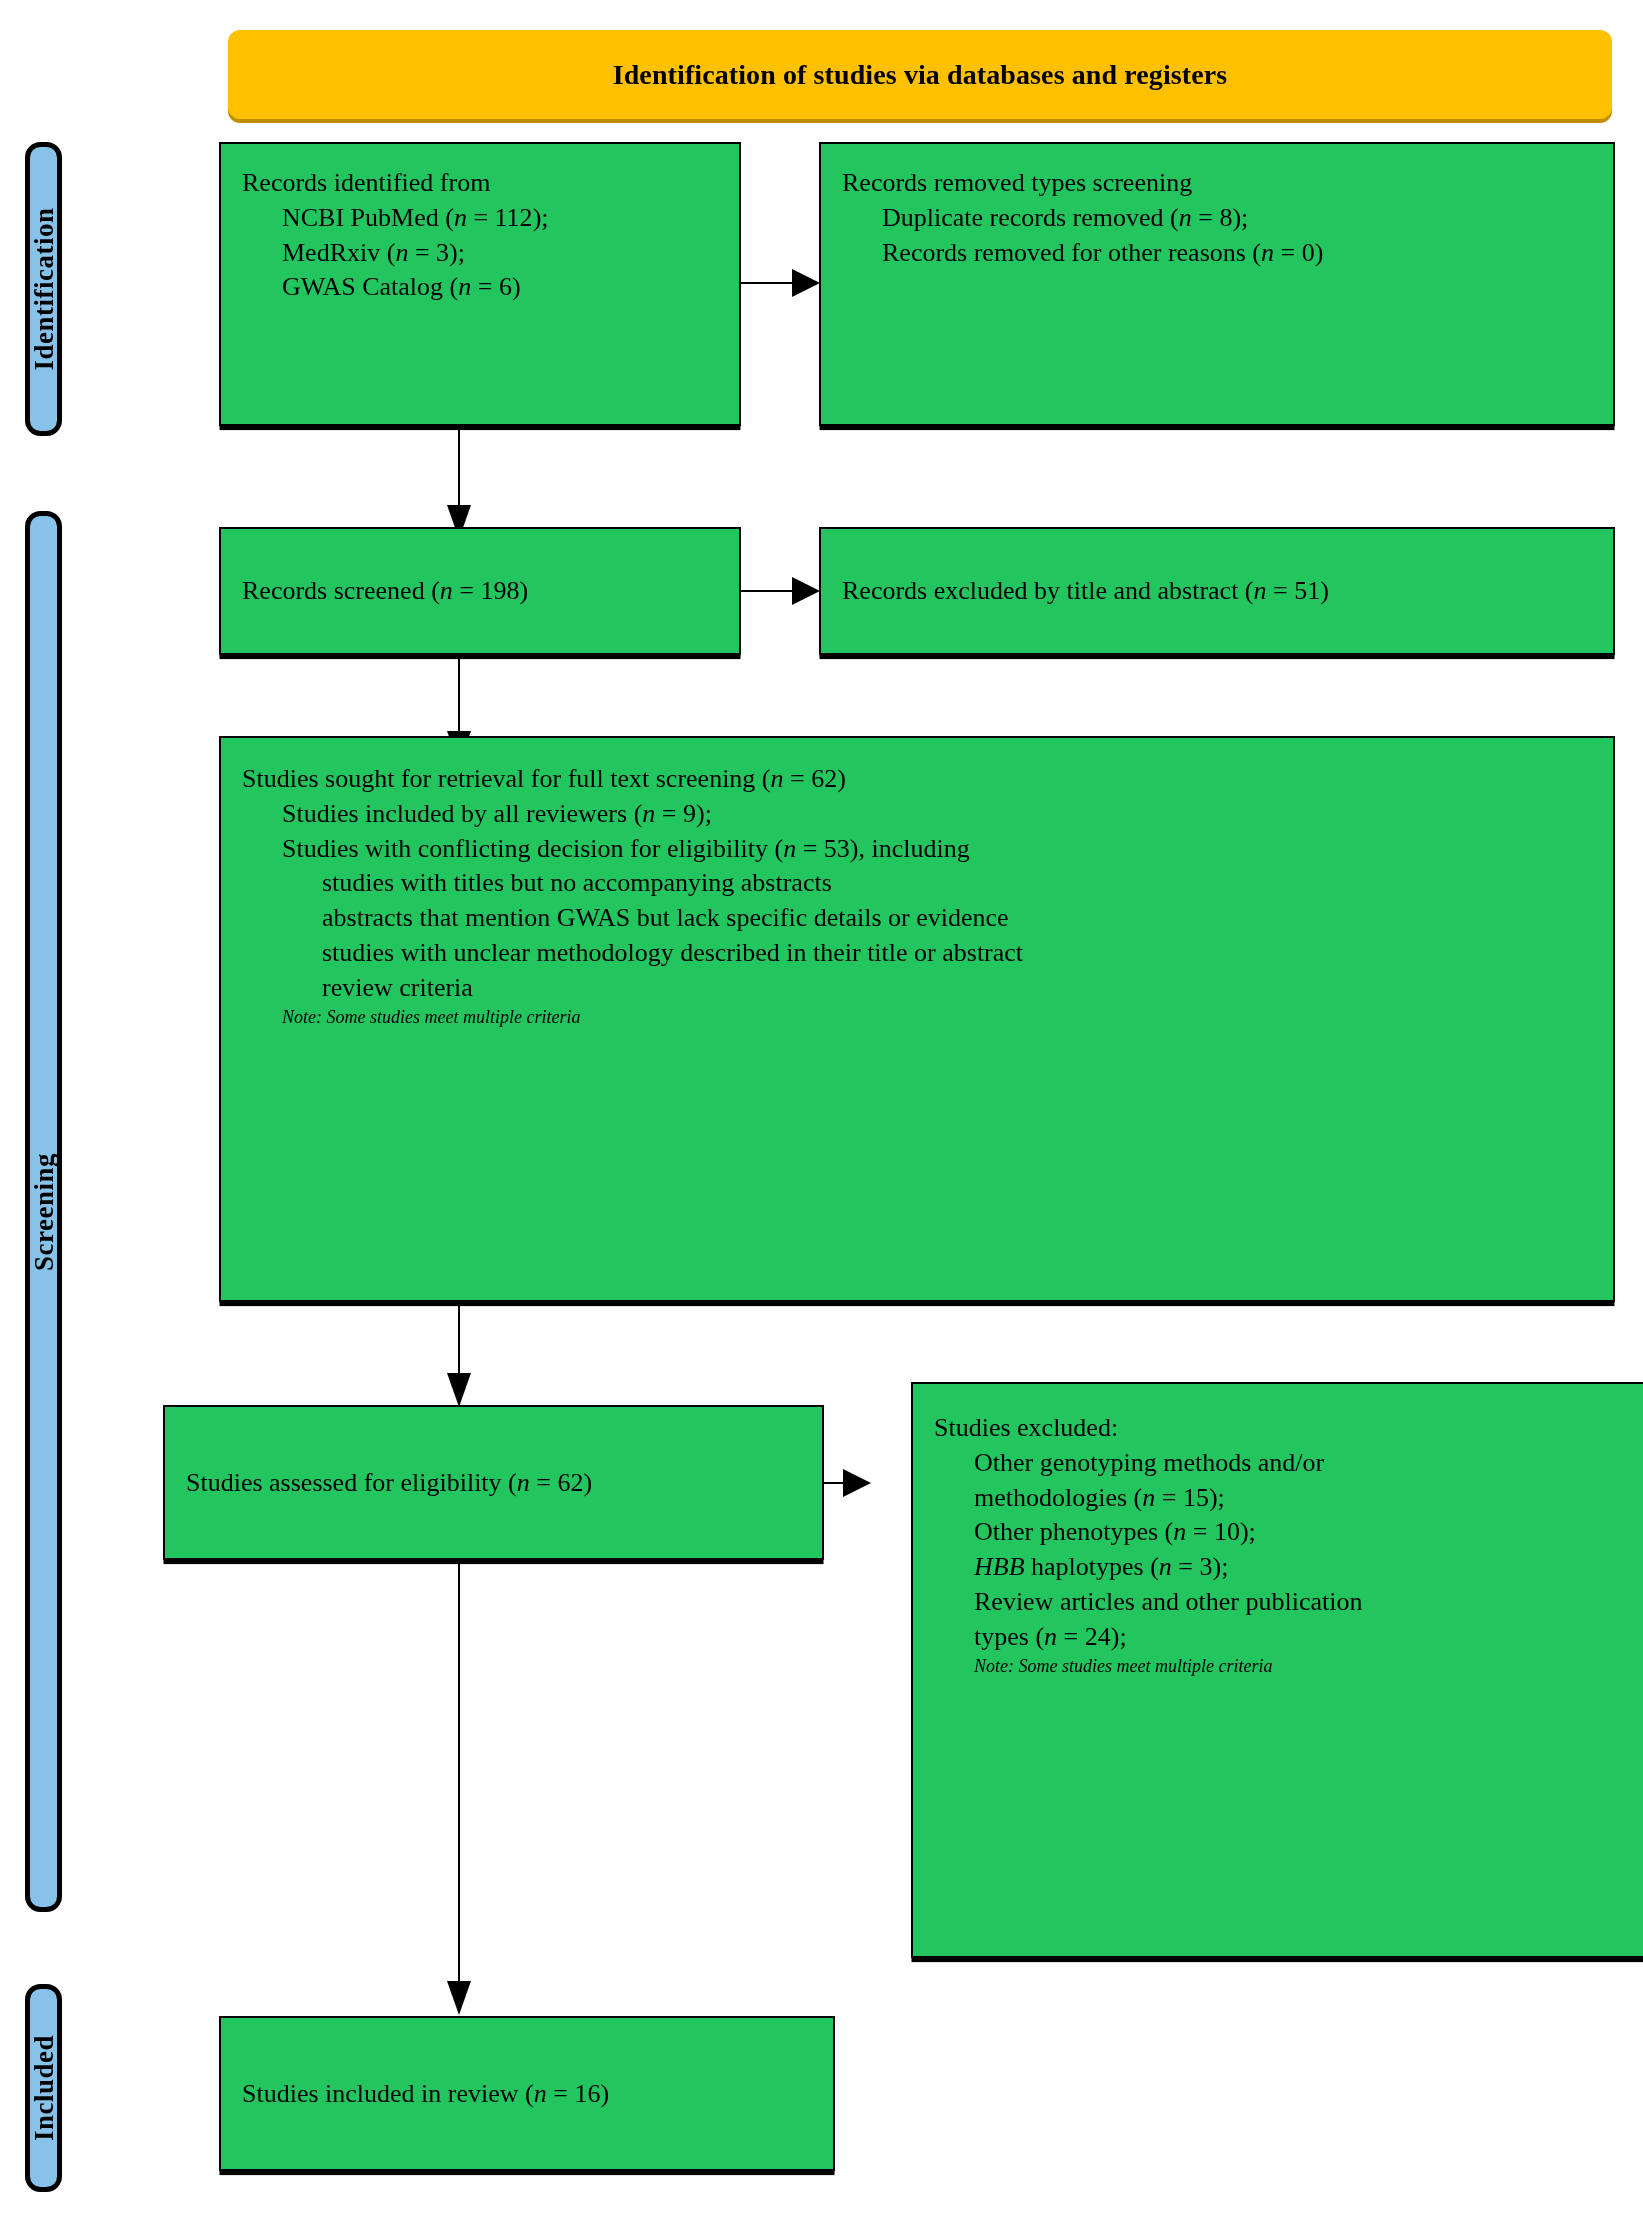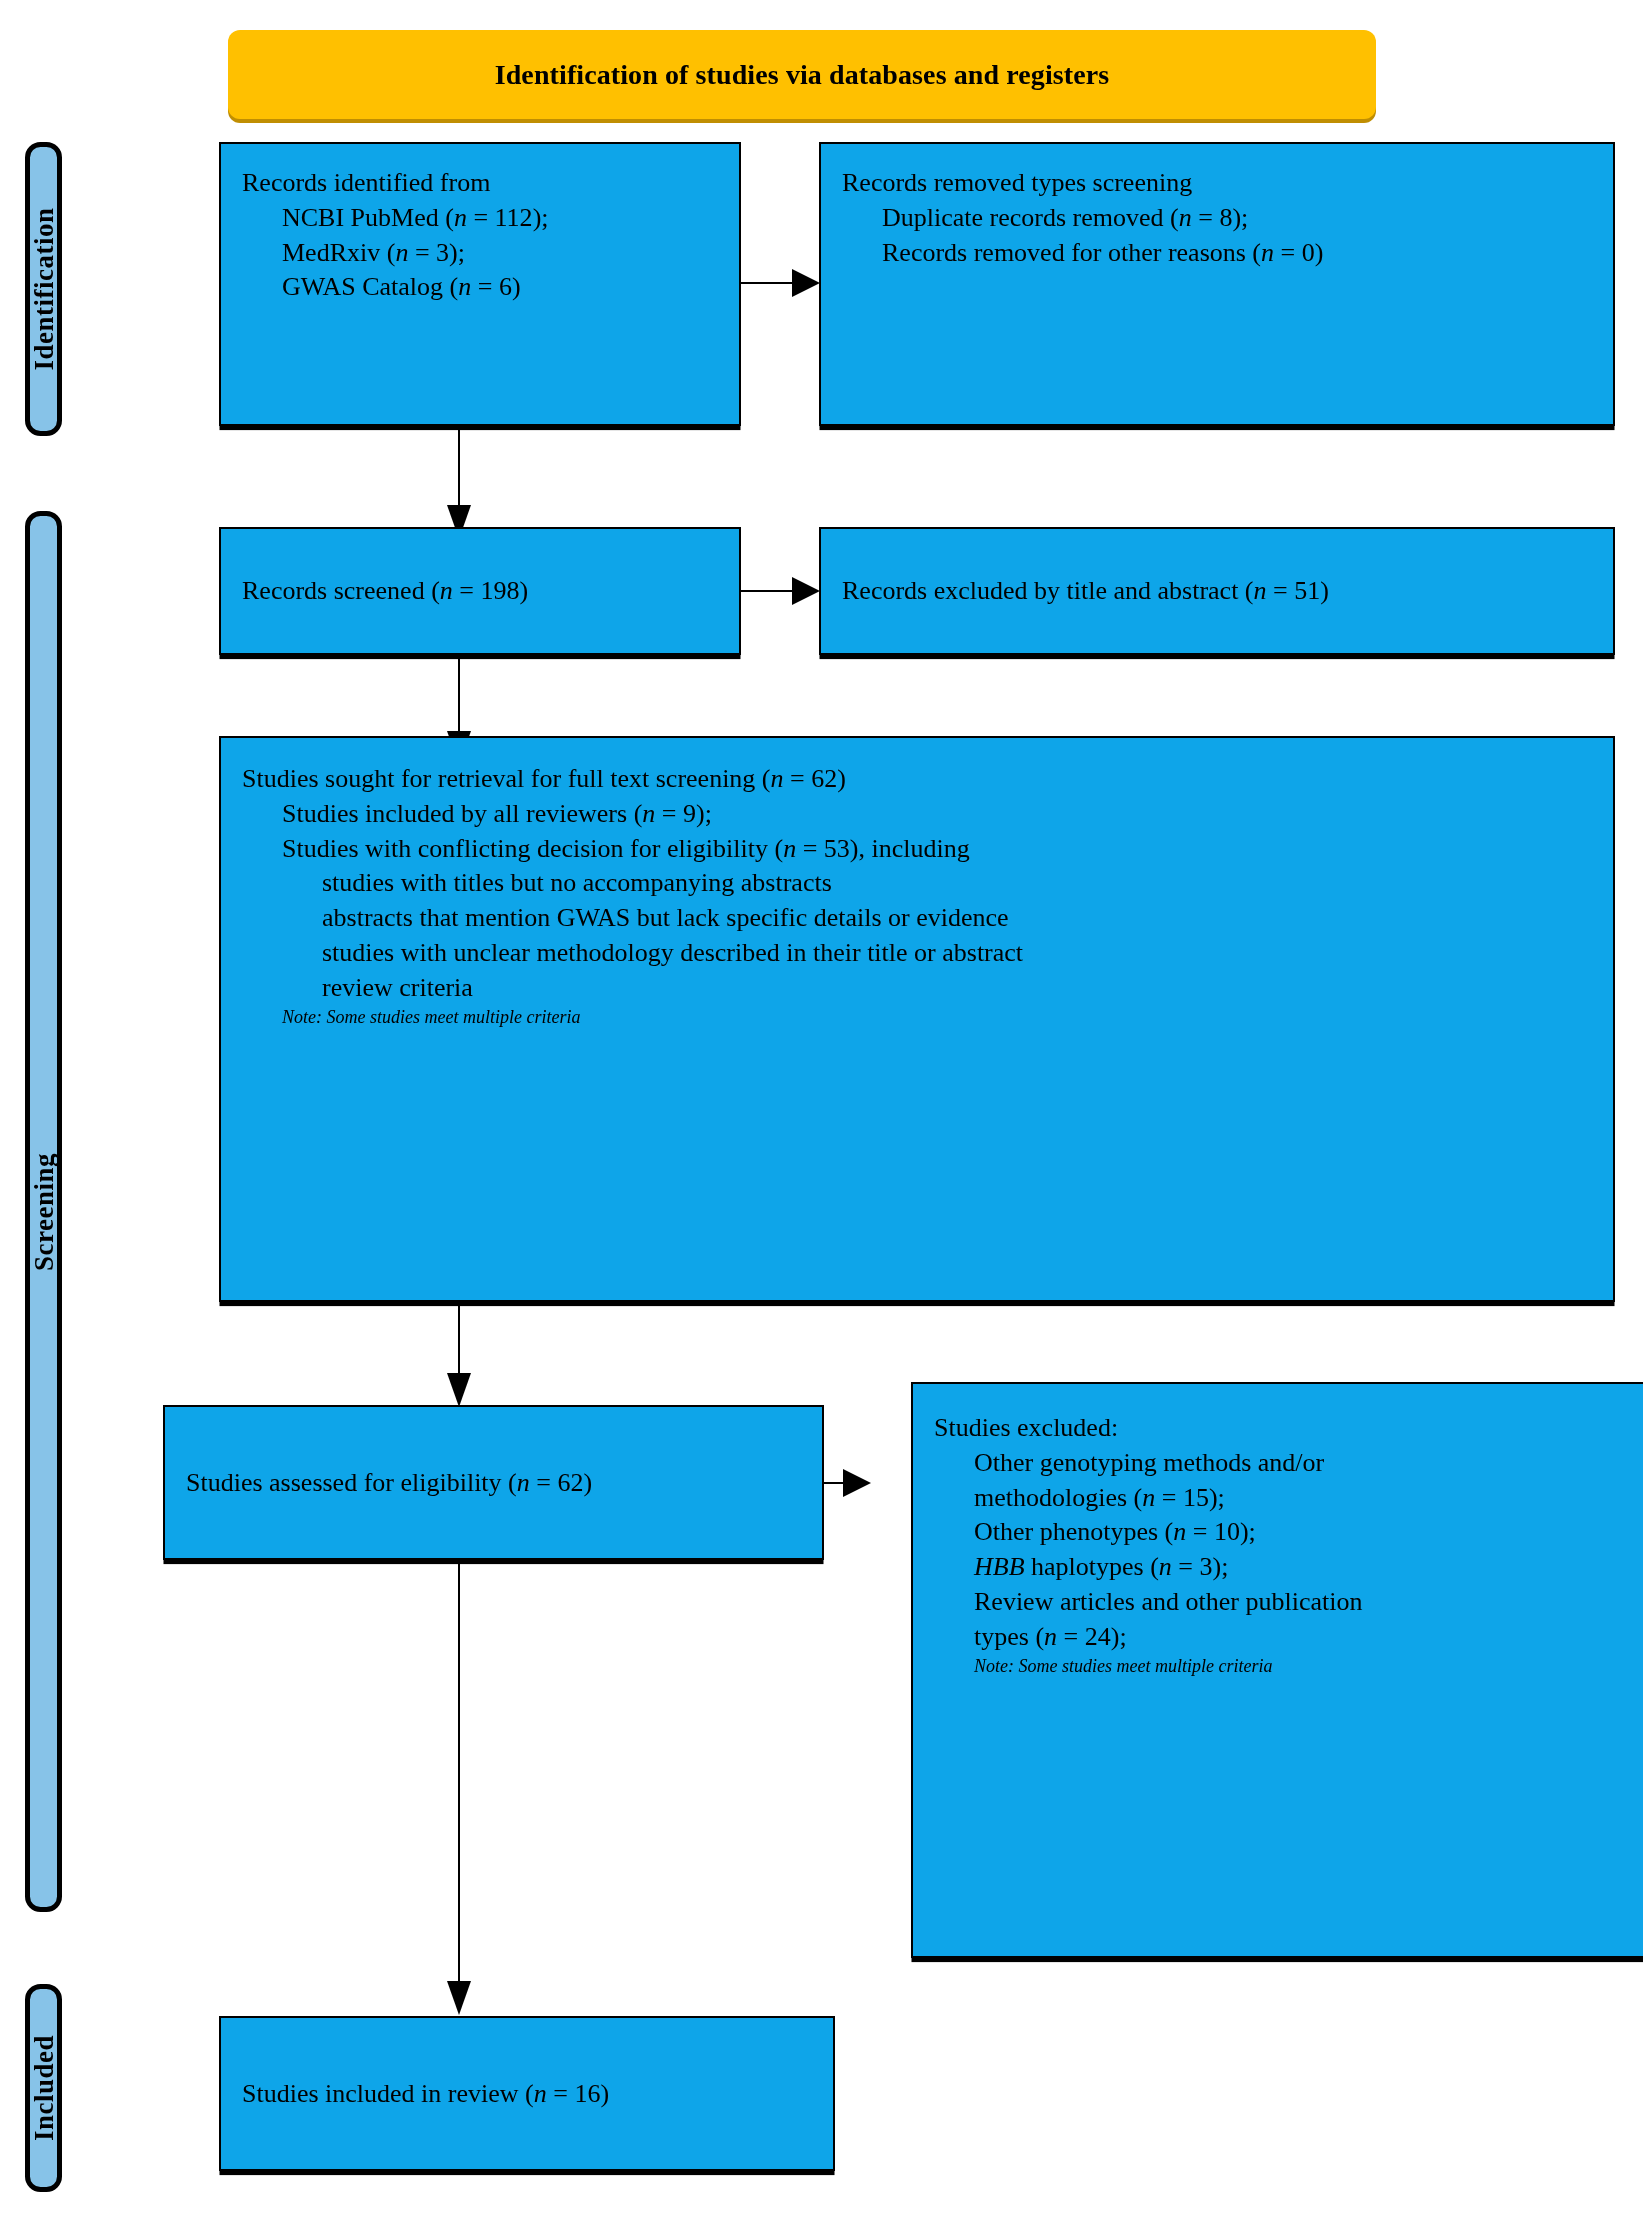--- a/index.html
+++ b/index.html
@@ -16,21 +16,21 @@
          letter-spacing:0.5px;line-height:1;}
 
   
   .banner{position:absolute;background:#FFC000;border-radius:12px;
           box-sizing:border-box;display:flex;align-items:center;
           justify-content:center;
           box-shadow:0 4.1px 0 0 #c08e02;}
   .banner .btext{font-weight:bold;font-size:28px;letter-spacing:0.1px;}
 
   
-  .box{position:absolute;background:#0ea5e9;border:2.7px solid #000;
+  .box{position:absolute;background:#22c55e;border:2.7px solid #000;
        box-sizing:border-box;
        box-shadow:0 4.6px 0 -0.5px #000, 0 0 0 0 #000;}
   .box .inner{position:absolute;left:0;right:0;
               padding:0 21px;box-sizing:border-box;}
   .box.vc .inner{top:50%;transform:translateY(-50%);}
   .line{font-size:26px;line-height:1.34;white-space:nowrap;}
   .line.ind1{padding-left:40px;}
   .line.ind2{padding-left:80px;}
   .line.wrap{white-space:normal;}
   .line.just{text-align:justify;text-justify:inter-word;}
@@ -59,21 +59,21 @@
   </div>
 
   <div class="phase" style="left:25px;top:511px;width:37px;height:1401px;">
     <span class="plabel">Screening</span>
   </div>
 
   <div class="phase" style="left:25px;top:1984px;width:37px;height:208px;">
     <span class="plabel">Included</span>
   </div>
 
-  <div class="banner" style="left:228px;top:30px;width:1148px;height:89px;">
+  <div class="banner" style="left:228px;top:30px;width:1384px;height:89px;">
     <span class="btext">Identification of studies via databases and registers</span>
   </div>
 
   <div class="box" style="left:219px;top:142px;width:522px;height:284px;">
     <div class="inner" style="top:22px;">
       <div class="line">Records identified from</div>
       <div class="line ind1">
         <span>NCBI PubMed (</span><i class="v">n</i><span> = </span><span>112</span><span>);</span>
       </div>
       <div class="line ind1">

